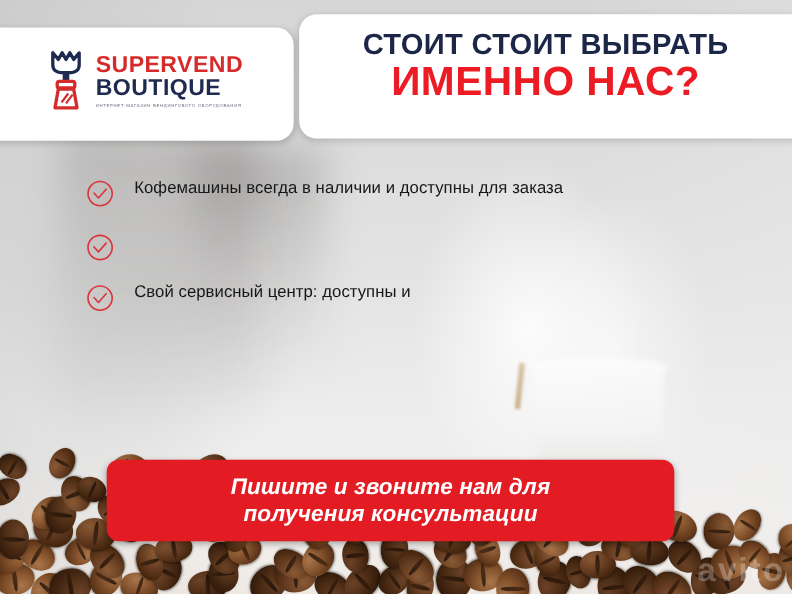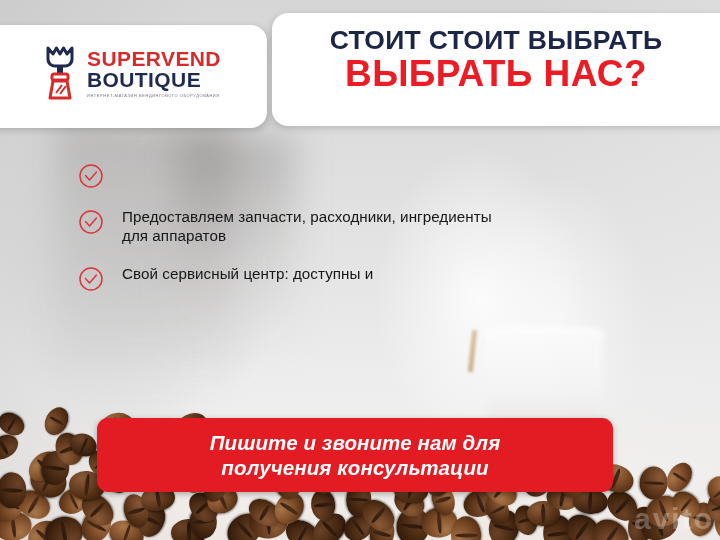--- a/index.html
+++ b/index.html
@@ -405,42 +405,41 @@
     </svg>
     <div class="logo-words">
       <div class="logo-line1">SUPERVEND</div>
       <div class="logo-line2">BOUTIQUE</div>
       <div class="logo-sub">ИНТЕРНЕТ-МАГАЗИН ВЕНДИНГОВОГО ОБОРУДОВАНИЯ</div>
     </div>
   </div>
 
   <div class="headline">
     <div class="headline-1">СТОИТ СТОИТ ВЫБРАТЬ</div>
-    <div class="headline-2">ВЫБРАТЬ НАС?</div>
+    <div class="headline-2">ИМЕННО НАС?</div>
   </div>
 
   <div class="benefits">
+    <div class="benefit">
+      <svg class="check-icon" viewBox="0 0 26 26">
+        <circle cx="13" cy="13" r="11" fill="none" stroke="#d9373c" stroke-width="1.5"></circle>
+        <path d="M7.5 12.5 L11.5 17 L18.5 9" fill="none" stroke="#d9373c" stroke-width="1.5" stroke-linecap="round" stroke-linejoin="round"></path>
+      </svg>
+      <div class="benefit-text">
+        <span class="ln">Кофемашины всегда в наличии и доступны для заказа</span>
+      </div>
+    </div>
 
     <div class="benefit two-line">
       <svg class="check-icon" viewBox="0 0 26 26">
         <circle cx="13" cy="13" r="11" fill="none" stroke="#d9373c" stroke-width="1.5"></circle>
         <path d="M7.5 12.5 L11.5 17 L18.5 9" fill="none" stroke="#d9373c" stroke-width="1.5" stroke-linecap="round" stroke-linejoin="round"></path>
       </svg>
     </div>
 
-    <div class="benefit two-line">
-      <svg class="check-icon" viewBox="0 0 26 26">
-        <circle cx="13" cy="13" r="11" fill="none" stroke="#d9373c" stroke-width="1.5"></circle>
-        <path d="M7.5 12.5 L11.5 17 L18.5 9" fill="none" stroke="#d9373c" stroke-width="1.5" stroke-linecap="round" stroke-linejoin="round"></path>
-      </svg>
-      <div class="benefit-text">
-        <span class="ln">Предоставляем запчасти, расходники, ингредиенты</span>
-        <span class="ln">для аппаратов</span>
-      </div>
-    </div>
 
     <div class="benefit two-line">
       <svg class="check-icon" viewBox="0 0 26 26">
         <circle cx="13" cy="13" r="11" fill="none" stroke="#d9373c" stroke-width="1.5"></circle>
         <path d="M7.5 12.5 L11.5 17 L18.5 9" fill="none" stroke="#d9373c" stroke-width="1.5" stroke-linecap="round" stroke-linejoin="round"></path>
       </svg>
       <div class="benefit-text">
         <span class="ln">Свой сервисный центр: доступны и</span>
       </div>
     </div>

